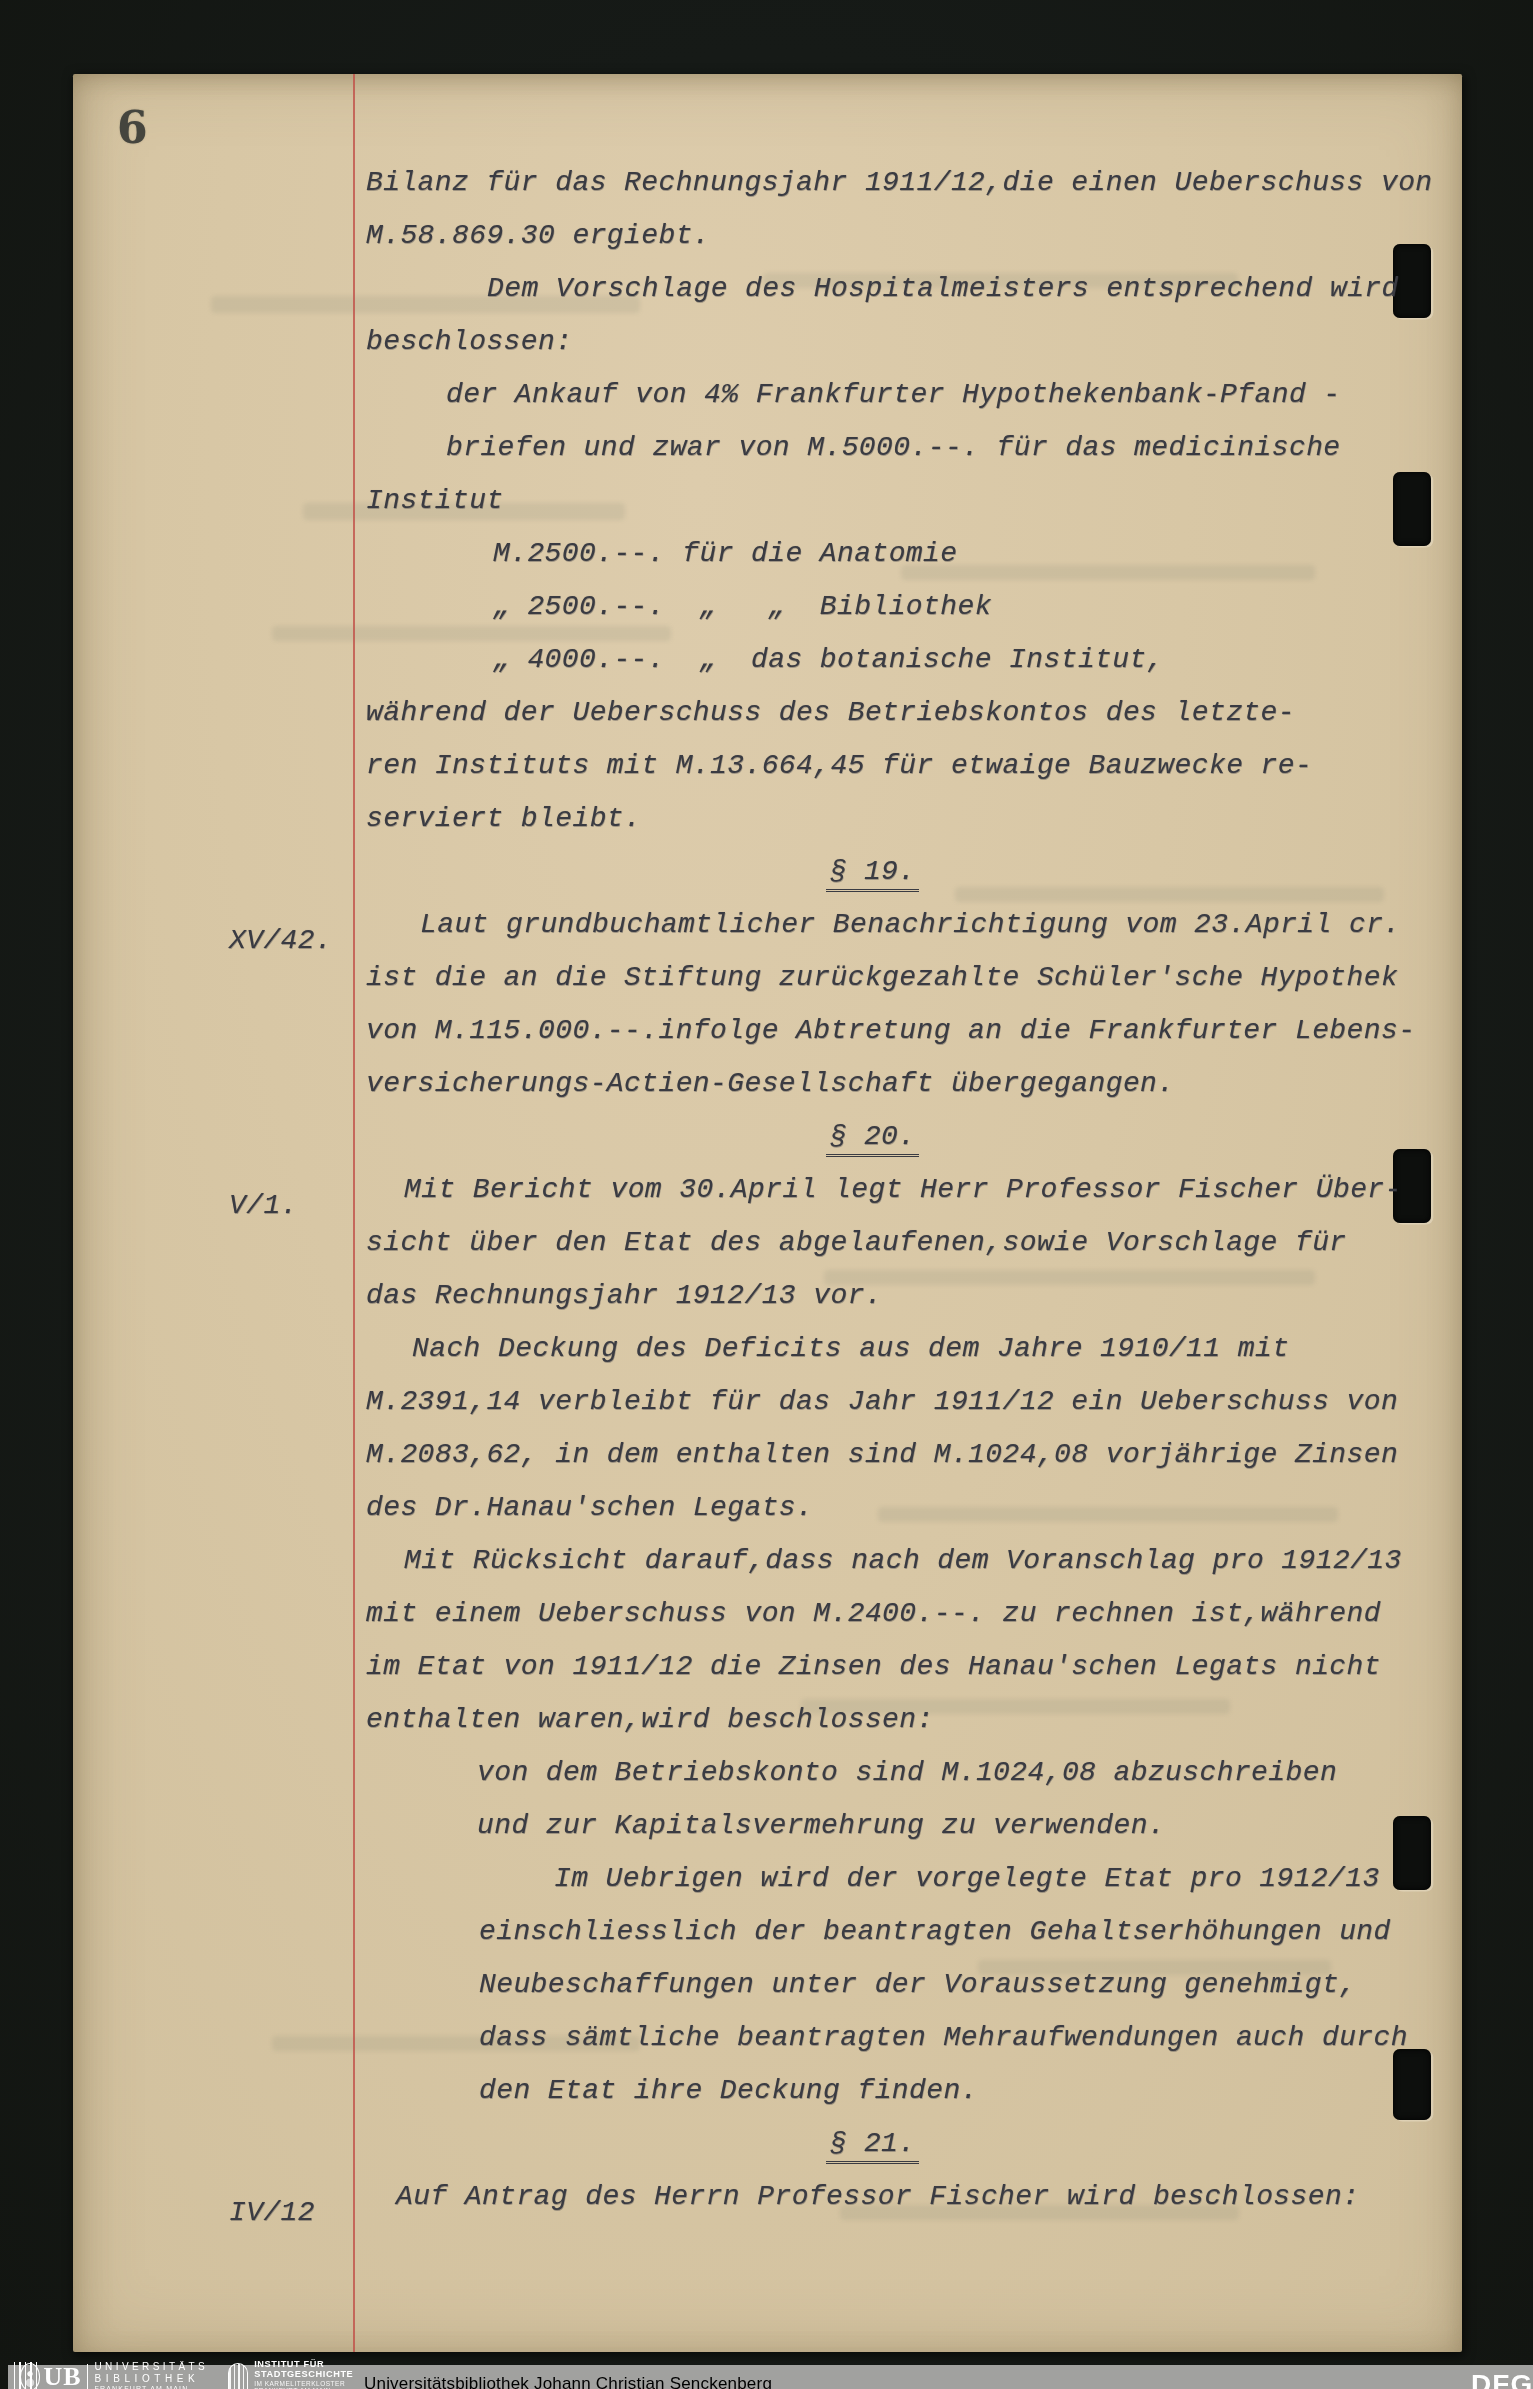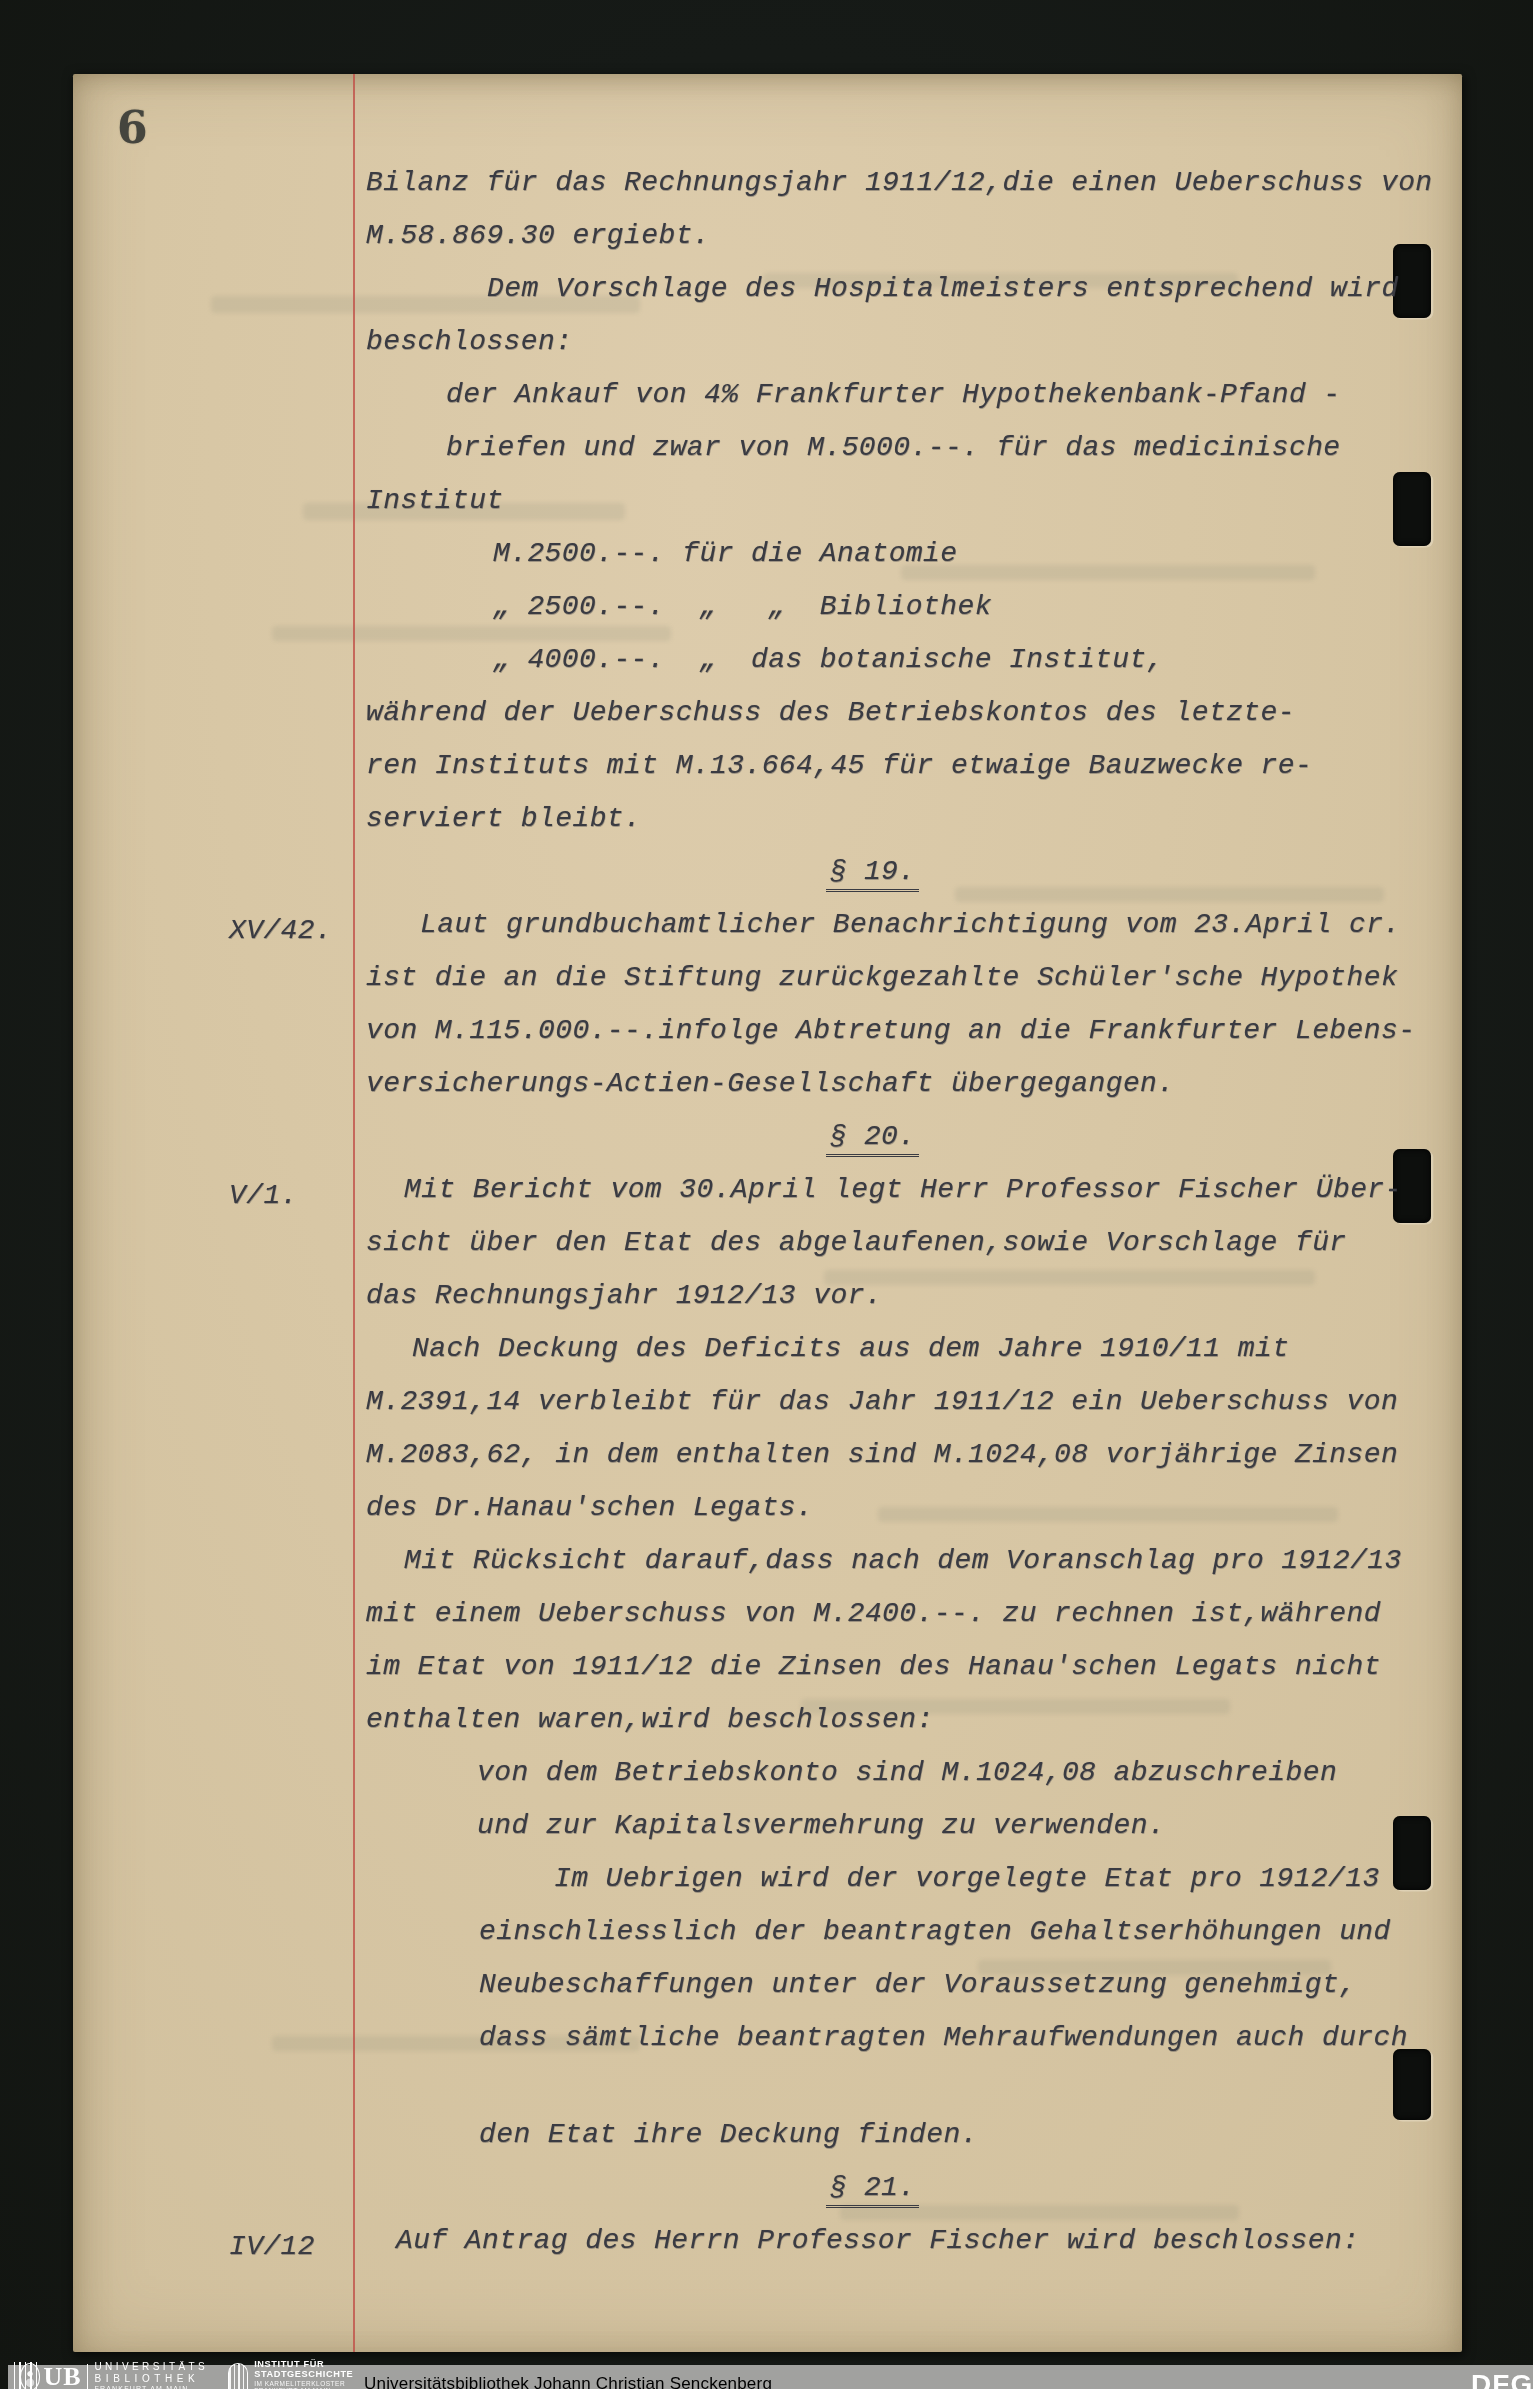--- a/index.html
+++ b/index.html
@@ -73,21 +73,21 @@
     padding-left:293px;
     font-family:"Liberation Mono","DejaVu Sans Mono",monospace;
     font-style:italic;
     font-size:28px;line-height:35px;letter-spacing:0.4px;
     color:var(--ink);
     text-shadow:0.5px 0.5px 0 rgba(56,58,66,.35), 0 0 0.8px rgba(56,58,66,.25);
     white-space:pre;
   }
   .line.heading{padding-left:210px;text-align:center;}
   .line.heading .txt{border-bottom:3.8px double var(--ink);padding:0 3.1px 1.5px 3.1px;}
-  .margin-note{position:absolute;left:156px;top:6px;}
+  .margin-note{position:absolute;left:156px;top:16px;}
   
   .footer-bar{
     position:absolute;left:8px;bottom:0;width:1533px;height:24px;
     background:var(--bar);
     display:flex;align-items:center;
     color:#fff;
   }
   .ub-logo{display:flex;align-items:center;margin-left:6.1px;}
   .ub-stripes{
     width:23px;height:31px;margin-right:-17px;
@@ -189,21 +189,21 @@
         <div class="line" style="padding-left: 331px;"><span class="txt">Mit Rücksicht darauf,dass nach dem Voranschlag pro 1912/13</span></div>
         <div class="line"><span class="txt">mit einem Ueberschuss von M.2400.--. zu rechnen ist,während</span></div>
         <div class="line"><span class="txt">im Etat von 1911/12 die Zinsen des Hanau'schen Legats nicht</span></div>
         <div class="line"><span class="txt">enthalten waren,wird beschlossen:</span></div>
         <div class="line" style="padding-left: 404px;"><span class="txt">von dem Betriebskonto sind M.1024,08 abzuschreiben</span></div>
         <div class="line" style="padding-left: 404px;"><span class="txt">und zur Kapitalsvermehrung zu verwenden.</span></div>
         <div class="line" style="padding-left: 481px;"><span class="txt">Im Uebrigen wird der vorgelegte Etat pro 1912/13</span></div>
         <div class="line" style="padding-left: 406px;"><span class="txt">einschliesslich der beantragten Gehaltserhöhungen und</span></div>
         <div class="line" style="padding-left: 406px;"><span class="txt">Neubeschaffungen unter der Voraussetzung genehmigt,</span></div>
         <div class="line" style="padding-left: 406px;"><span class="txt">dass sämtliche beantragten Mehraufwendungen auch durch</span></div>
-        <div class="line" style="padding-left: 406px; margin-top: 44px;"><span class="txt">den Etat ihre Deckung finden.</span></div>
+        <div class="line" style="padding-left: 406px;"><span class="txt">den Etat ihre Deckung finden.</span></div>
         <div class="line heading"><span class="txt">§ 21.</span></div>
         <div class="line" style="padding-left: 323px;"><span class="margin-note">IV/12</span><span class="txt">Auf Antrag des Herrn Professor Fischer wird beschlossen:</span></div>
       </div>
   </div>
 
   <div class="footer-bar">
 
     <div class="ub-logo">
       <div class="ub-stripes"></div>
       <div class="ub-oval"></div>

